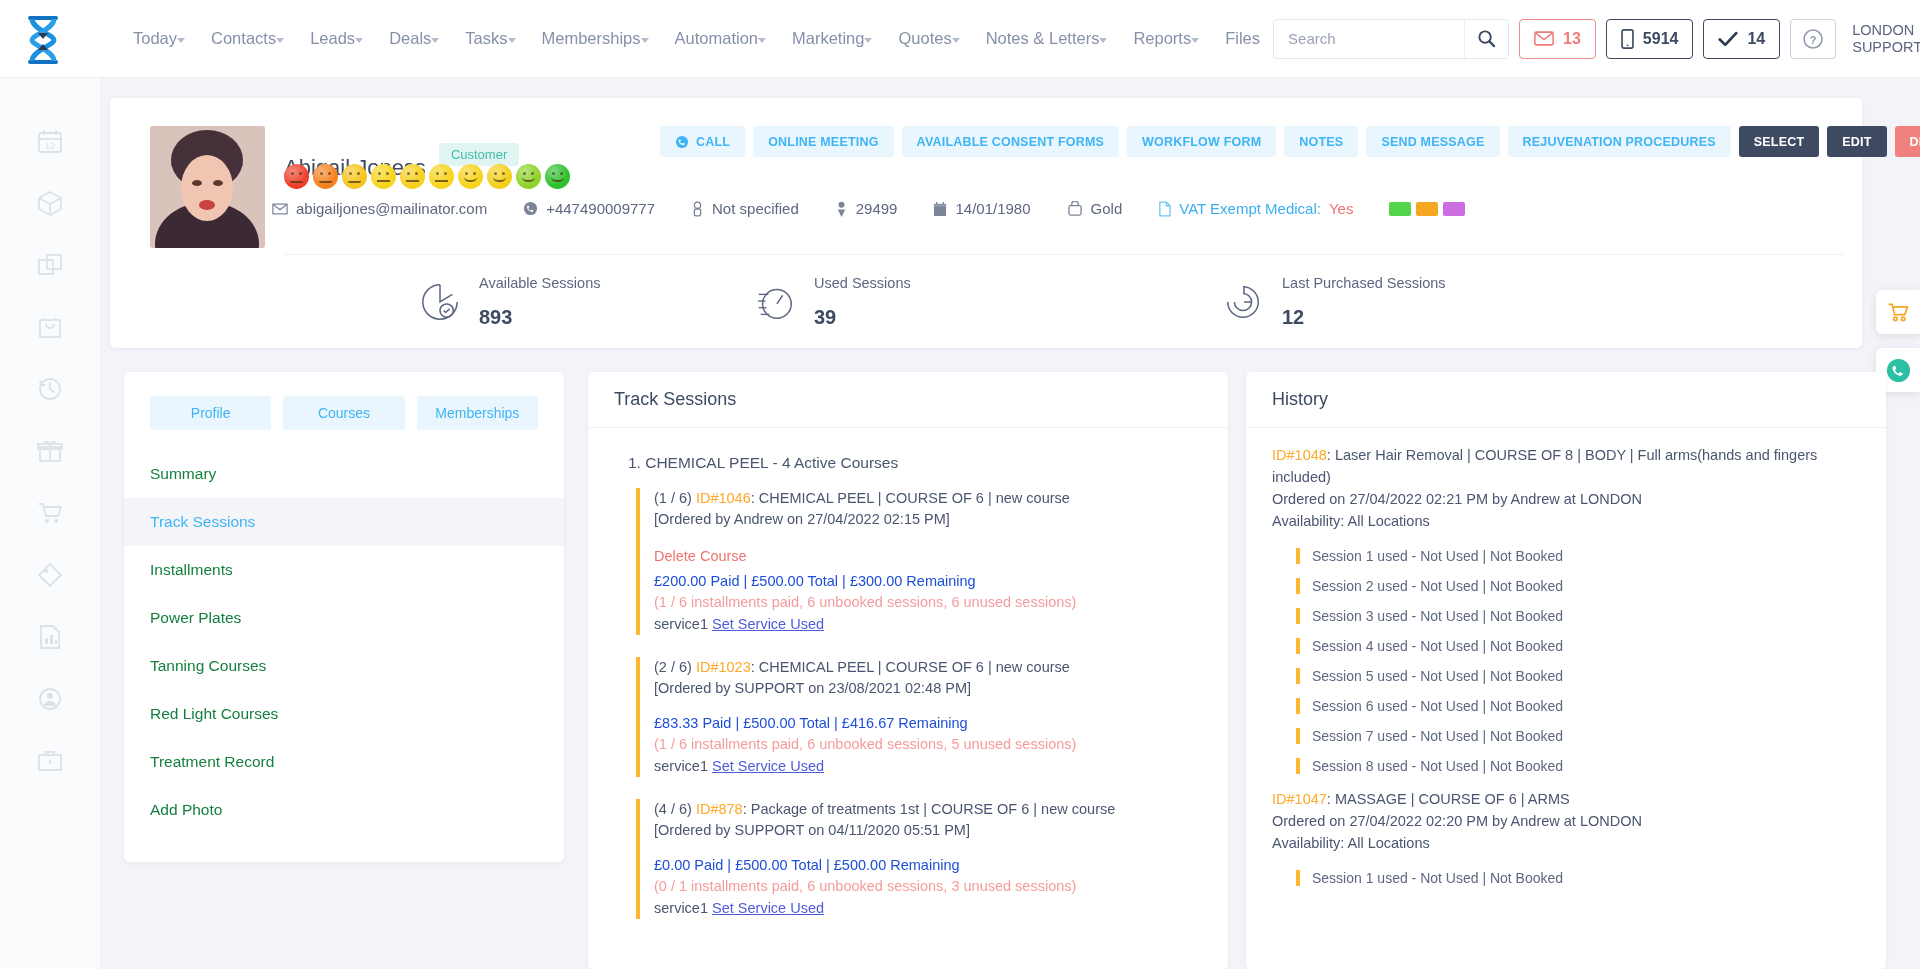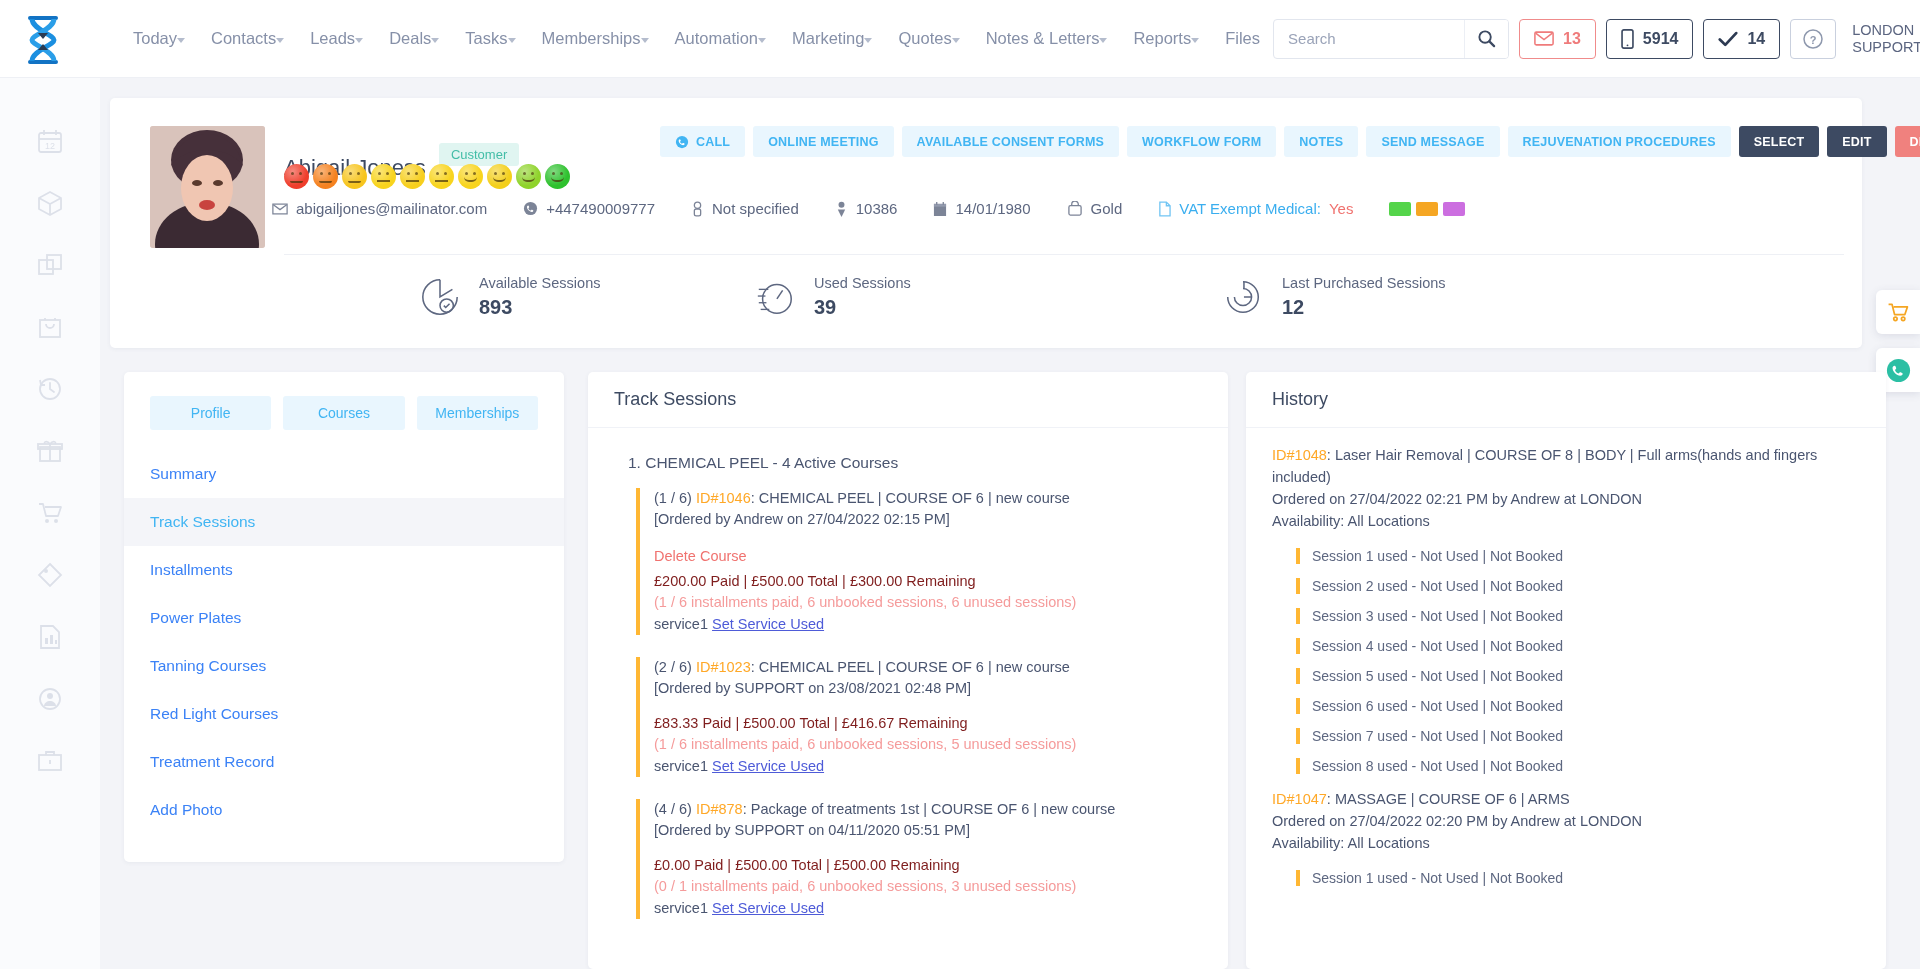--- a/index.html
+++ b/index.html
@@ -131,21 +131,21 @@
   .abtn.danger { background: #f0817e; color: #fff; }
 
   .divider { position: absolute; left: 284px; top: 254px; width: 1560px; height: 1px; background: #eef0f5; }
 
   .stats { position: absolute; left: 284px; top: 275px; width: 1530px; display: flex; }
   .stat { display: flex; align-items: center; gap: 18px; }
   .stat:nth-child(1) { width: 470px; padding-left: 135px; }
   .stat:nth-child(2) { width: 460px; }
   .stat:nth-child(3) { width: 460px; padding-left: 8px; }
   .stat-text .slabel { font-size: 14.5px; color: #5d6780; }
-  .stat-text .sval { font-size: 20px; color: #3d4a62; font-weight: bold; margin-top: 5px; }
+  .stat-text .sval { font-size: 20px; color: #3d4a62; font-weight: bold; margin-top: 15px; }
 
   
   .panel {
     position: absolute; background: #fff; border-radius: 5px;
     box-shadow: 0 1px 4px rgba(70,80,110,.07); overflow: hidden;
   }
   .p-left  { left: 124px;  top: 372px; width: 440px; height: 490px; }
   .p-mid   { left: 588px;  top: 372px; width: 640px; height: 597px; }
   .p-right { left: 1246px; top: 372px; width: 640px; height: 597px; }
 
@@ -155,37 +155,37 @@
   }
 
   .tabs { display: flex; gap: 12px; padding: 24px 26px 0 26px; }
   .tab {
     background: #e9f6fe; color: #41b5f3; font-size: 14px; border-radius: 3px;
     padding: 9px 0; width: 122px; text-align: center; cursor: pointer;
   }
   .sidelist { margin-top: 20px; }
   .sideitem {
     height: 48px; display: flex; align-items: center; padding: 0 26px;
-    font-size: 15.5px; color: #3b82f6; cursor: pointer;
+    font-size: 15.5px; color: #15803d; cursor: pointer;
   }
   .sideitem.active { background: #f4f5f9; color: #41b5f3; }
 
   .panel-body { padding: 16px 26px 0 26px; overflow: hidden; height: 541px; }
 
   .group-title { font-size: 15.5px; color: #4a5570; margin: 10px 0 16px 14px; }
 
   .course {
     border-left: 4px solid #ffb733; padding: 0 0 0 14px; margin: 0 0 22px 22px;
     font-size: 14.5px; line-height: 21px; color: #4a5570;
   }
   .course .hdr-line .cid { color: #ffa827; }
   .course .ordered { color: #4a5570; }
   .course .delete-link { color: #f0726f; margin: 16px 0 4px 0; cursor: pointer; }
   .gap { height: 14px; }
-  .money { color: #7f1d1d; font-weight: 500; }
+  .money { color: #1d4ed8; font-weight: 500; }
   .installs { color: #f59b9b; }
   .svc-row { margin-top: 1px; }
   .svc-link { color: #4e5bd8; text-decoration: underline; cursor: pointer; }
 
   .hist-entry { margin-bottom: 10px; font-size: 14.5px; line-height: 22px; color: #4a5570; }
   .hist-entry .hid { color: #ffa827; }
   .hist-sess {
     border-left: 4px solid #ffb733; padding-left: 12px; margin: 0 0 14px 24px;
     font-size: 14px; color: #5d6780;
   }
@@ -482,21 +482,21 @@
     </span>
     <span>Not specified</span>
   </div>
   <div class="meta-item">
     <span class="vicon">
       <svg width="13" height="16" viewBox="0 0 14 17">
           <circle cx="7" cy="4" r="3.2" fill="#4a5570"></circle>
           <path d="M7 17 3 9h8z" fill="#4a5570"></path>
         </svg>
     </span>
-    <span>10386</span>
+    <span>29499</span>
   </div>
   <div class="meta-item">
     <span class="vicon">
       <svg width="14" height="16" viewBox="0 0 15 17">
           <rect x="1" y="3" width="13" height="13" fill="#4a5570"></rect>
           <rect x="1" y="3" width="13" height="3" fill="#6b7590"></rect>
           <line x1="4" y1="1" x2="4" y2="4" stroke="#4a5570" stroke-width="1.4"></line>
           <line x1="11" y1="1" x2="11" y2="4" stroke="#4a5570" stroke-width="1.4"></line>
         </svg>
     </span>

